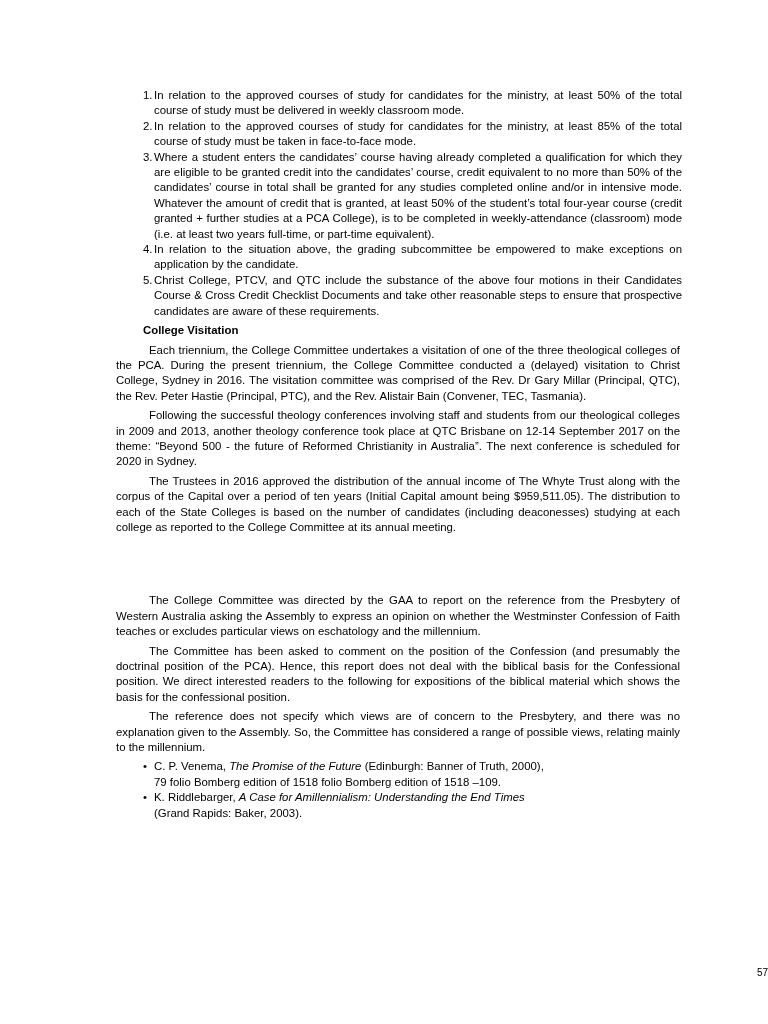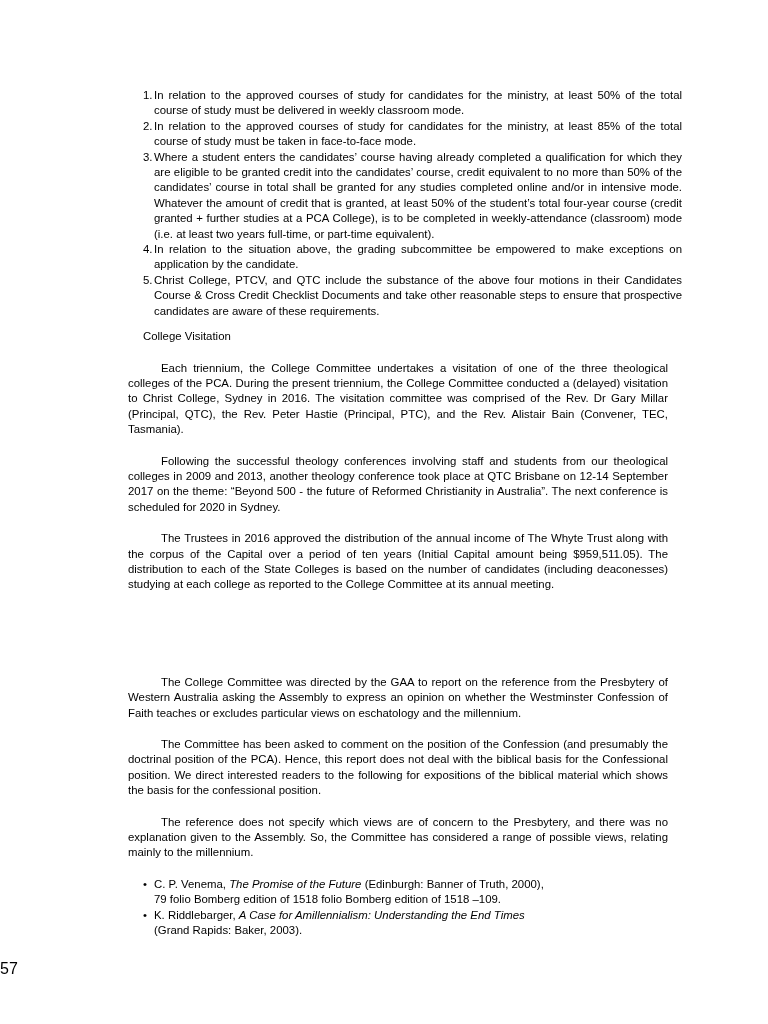--- a/index.html
+++ b/index.html
@@ -45,26 +45,26 @@
     box-sizing: border-box;
     text-align: left;
   }
   .num-body {
     flex: 1;
     text-align: justify;
     padding-right: 2px;
   }
   
   .sub-head {
-    font-weight: normal;
-    margin-top: 10px;
+    font-weight: bold;
+    margin-top: 4px;
     padding-left: 31px;
   }
   p.para {
-    margin: 16px;
+    margin: 4px;
     text-align: justify;
     text-indent: 33px;
   }
   .appendix-title {
     text-align: center;
     font-weight: bold;
     font-size: 13.4px;
     margin: 0;
     padding: 0;
   }
@@ -88,22 +88,22 @@
   .bullet-body {
     flex: 1;
     text-align: left;
   }
   .italic { font-style: italic; }
   .page-number {
     position: absolute;
     left: 0;
     right: 0;
     bottom: 46px;
-    text-align: left;
-    font-size: 16px;
+    text-align: right;
+    font-size: 10px;
   }
 </style>
 </head>
 <body>
 
 <div class="page">
   <div class="content">
 
     <ul class="num-list">
       <li class="num-item">

